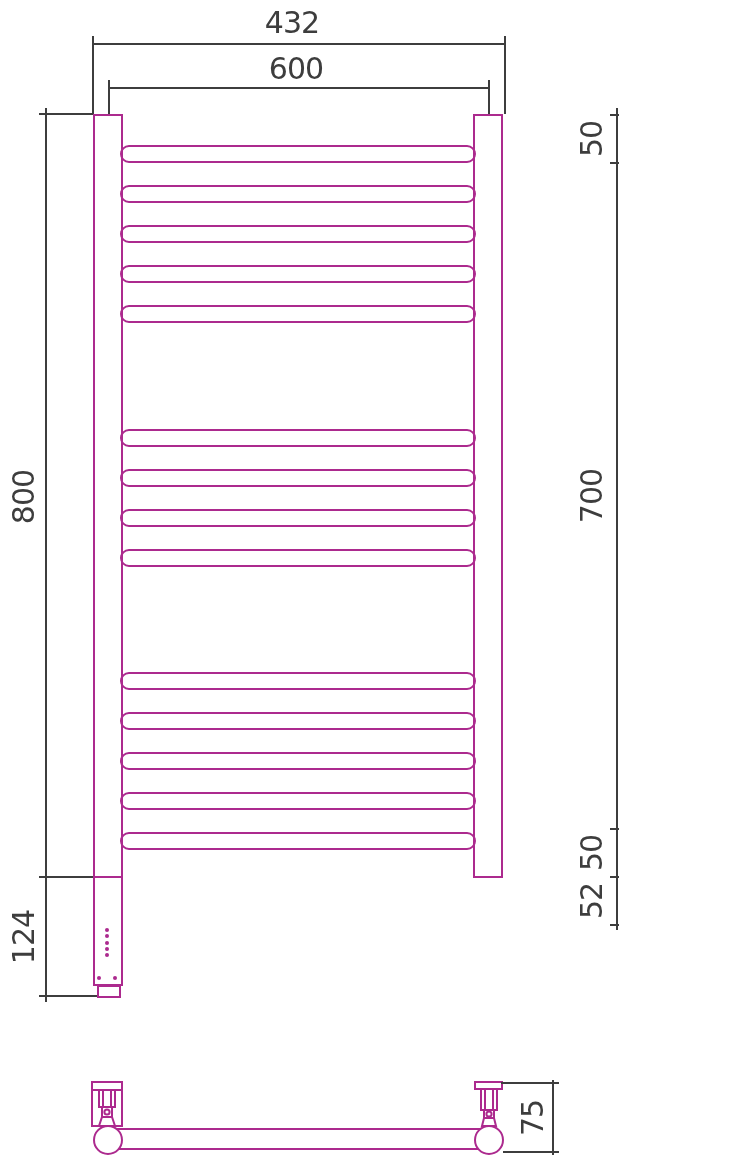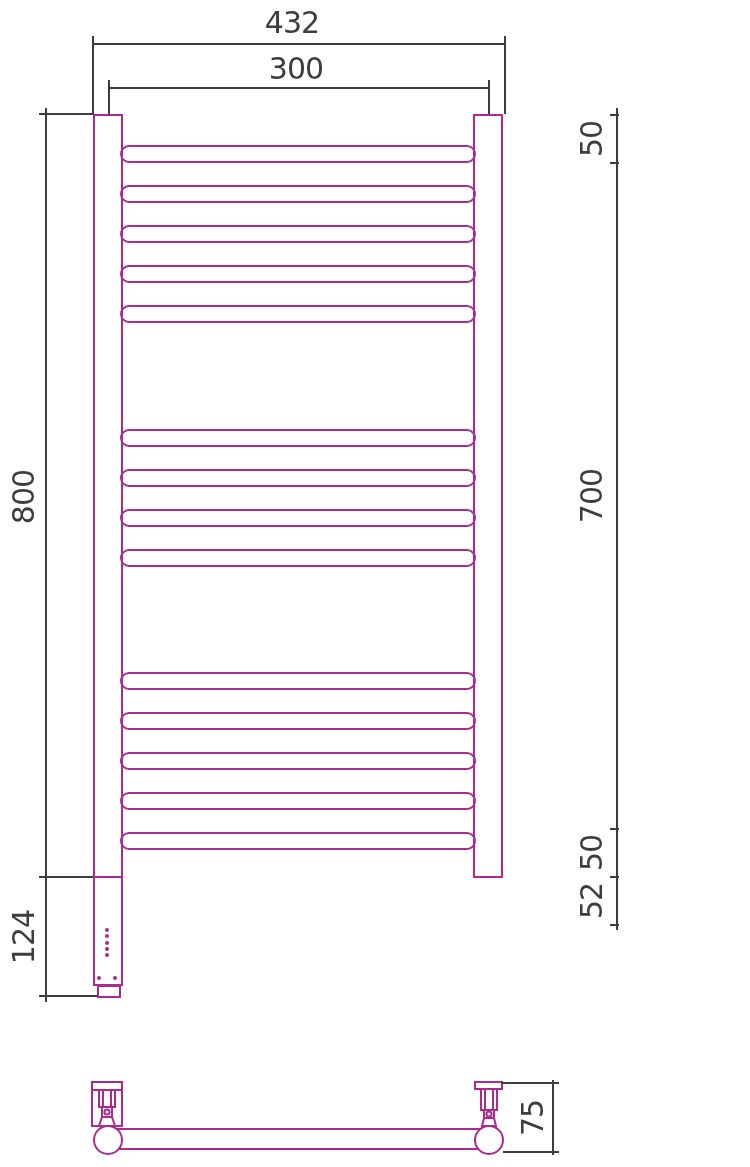--- a/index.html
+++ b/index.html
@@ -67,21 +67,21 @@
   <div>
 
     <div class="dl" style="left:93px;top:43px;width:412px;height:2px"></div>
     <div class="dl" style="left:92px;top:36px;width:2px;height:78px"></div>
     <div class="dl" style="left:504px;top:36px;width:2px;height:78px"></div>
     <div class="lbl" style="left:242px;top:8px">432</div>
 
     <div class="dl" style="left:109px;top:87px;width:381px;height:2px"></div>
     <div class="dl" style="left:108px;top:80px;width:2px;height:34px"></div>
     <div class="dl" style="left:488px;top:80px;width:2px;height:34px"></div>
-    <div class="lbl" style="left:246px;top:54px">300</div>
+    <div class="lbl" style="left:246px;top:54px">600</div>
 
     <div class="dl" style="left:45px;top:108px;width:2px;height:894px"></div>
     <div class="dl" style="left:39px;top:113px;width:54px;height:2px"></div>
     <div class="dl" style="left:39px;top:876px;width:54px;height:2px"></div>
     <div class="dl" style="left:39px;top:995px;width:58px;height:2px"></div>
     <div class="lbl v" style="left:-26px;top:482px">800</div>
     <div class="lbl v" style="left:-26px;top:922px">124</div>
   </div>
 
   <div>

